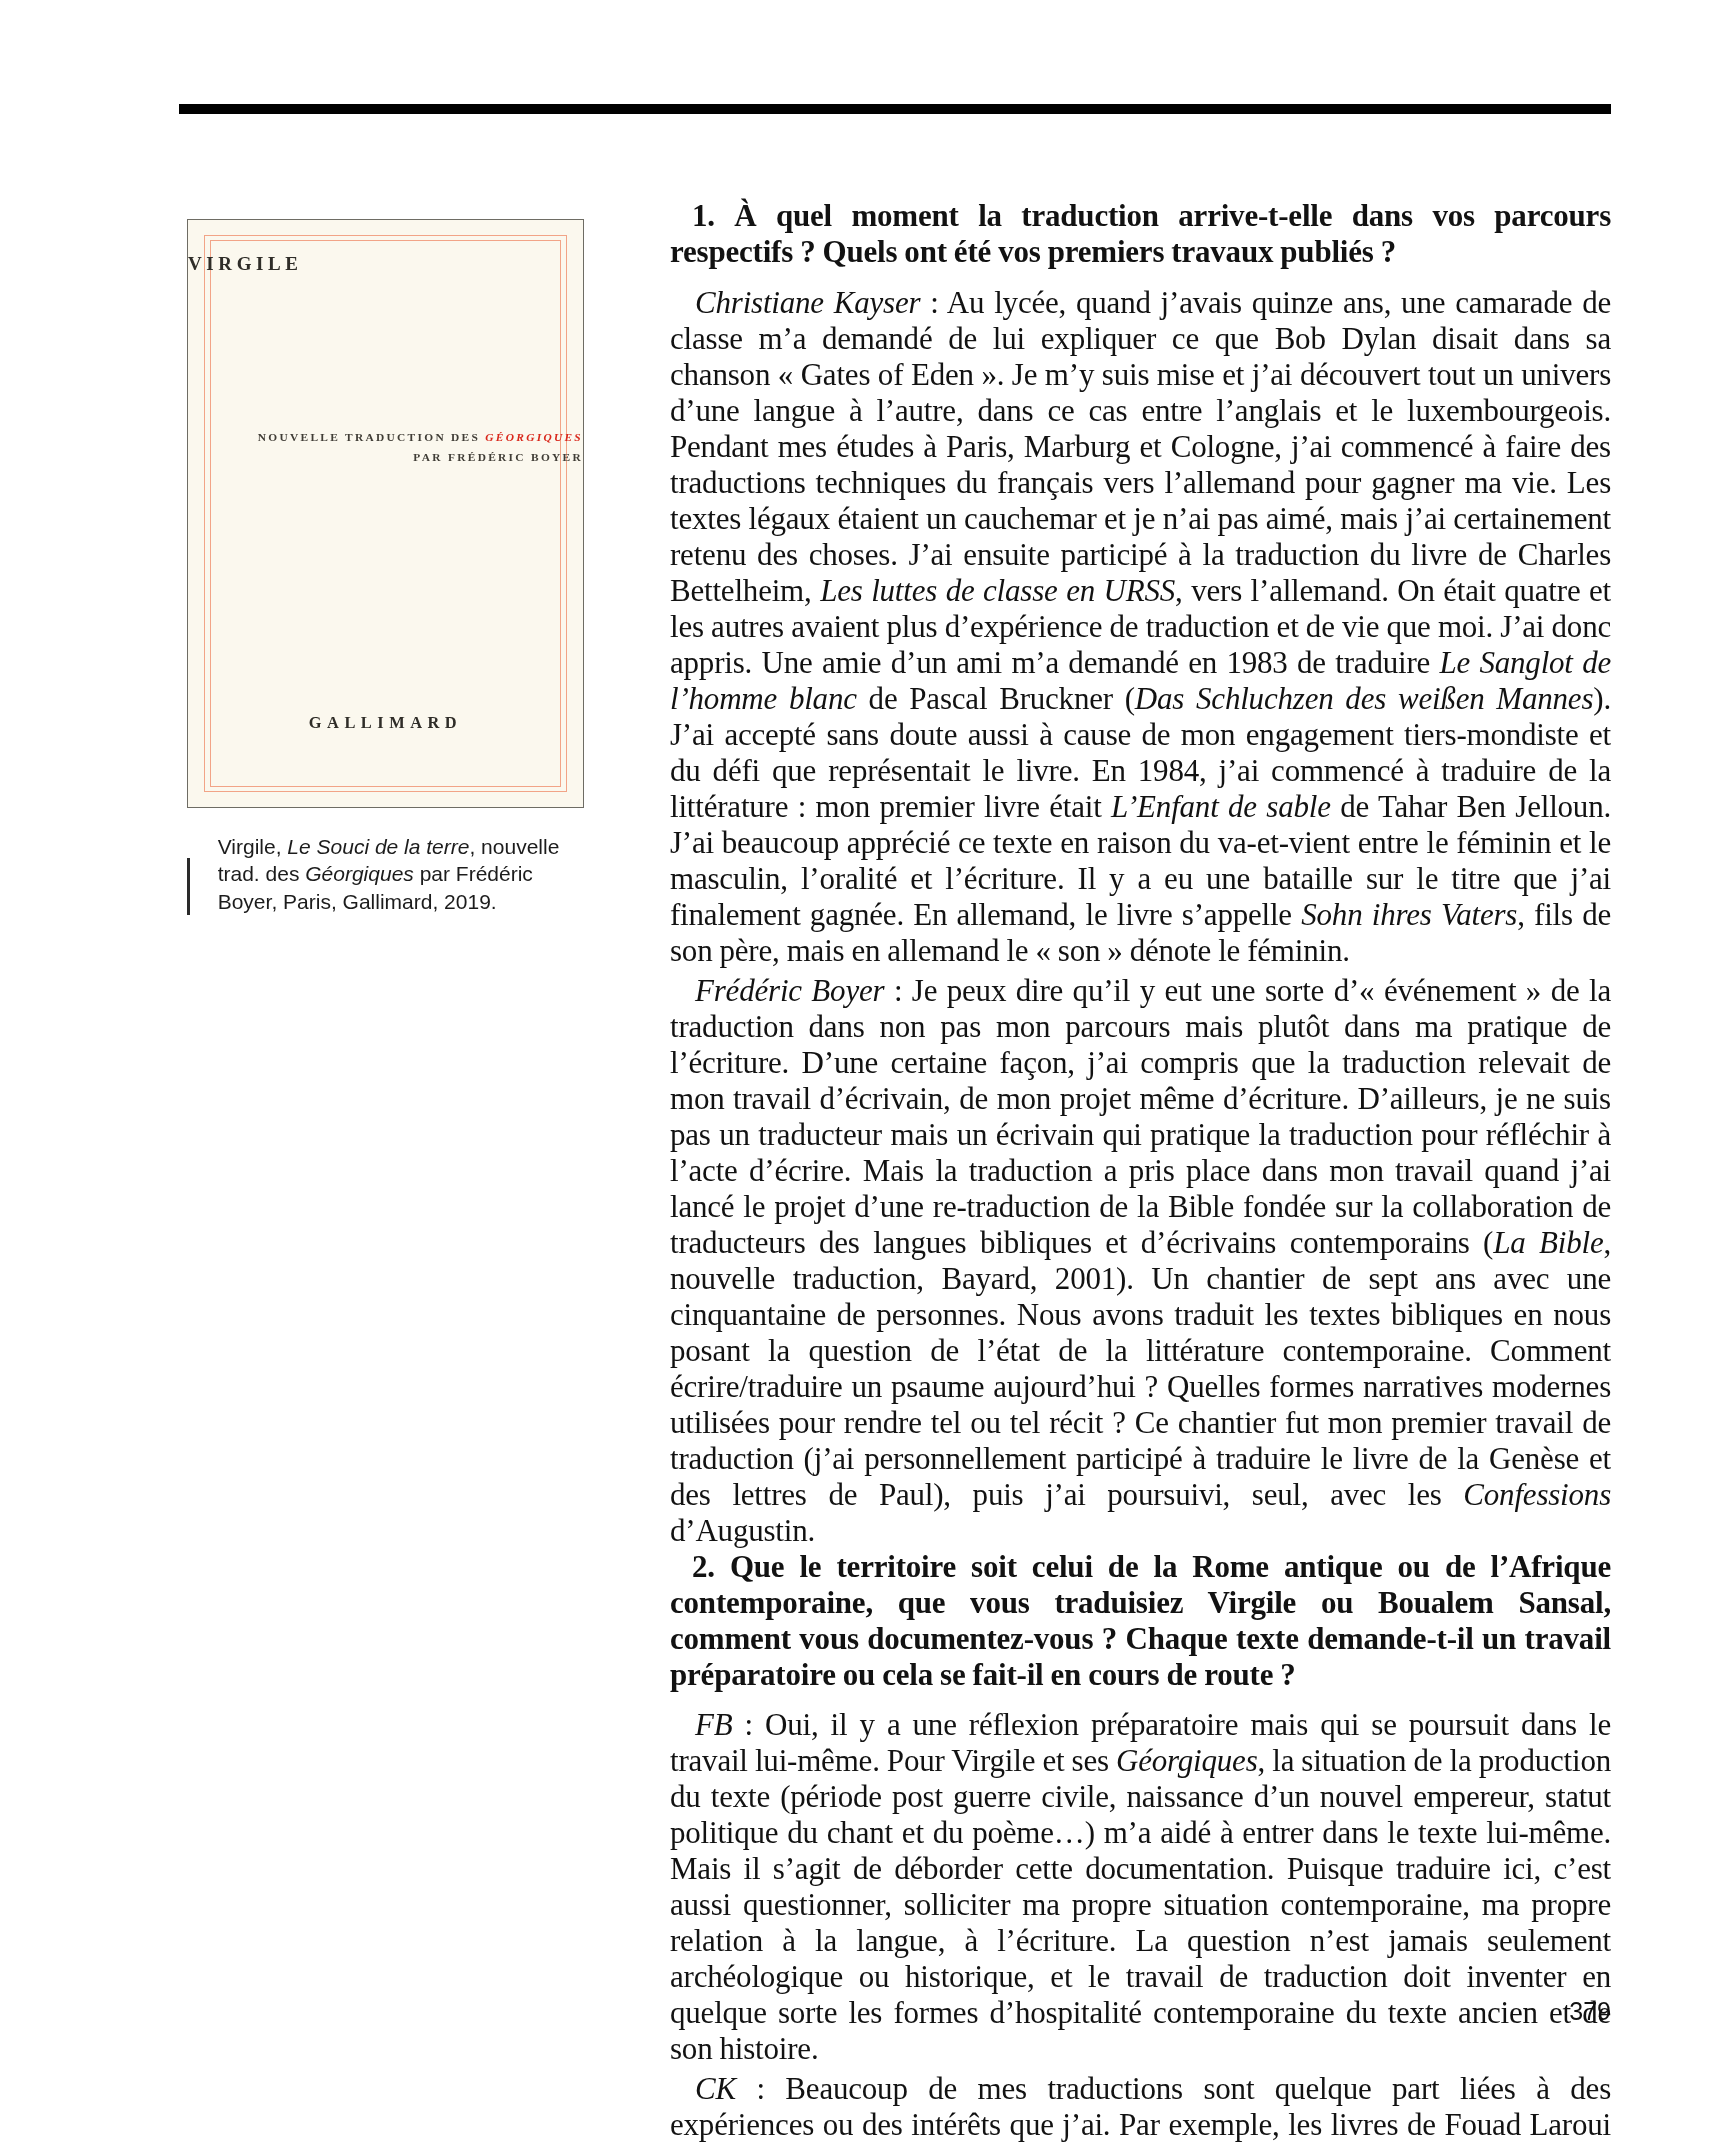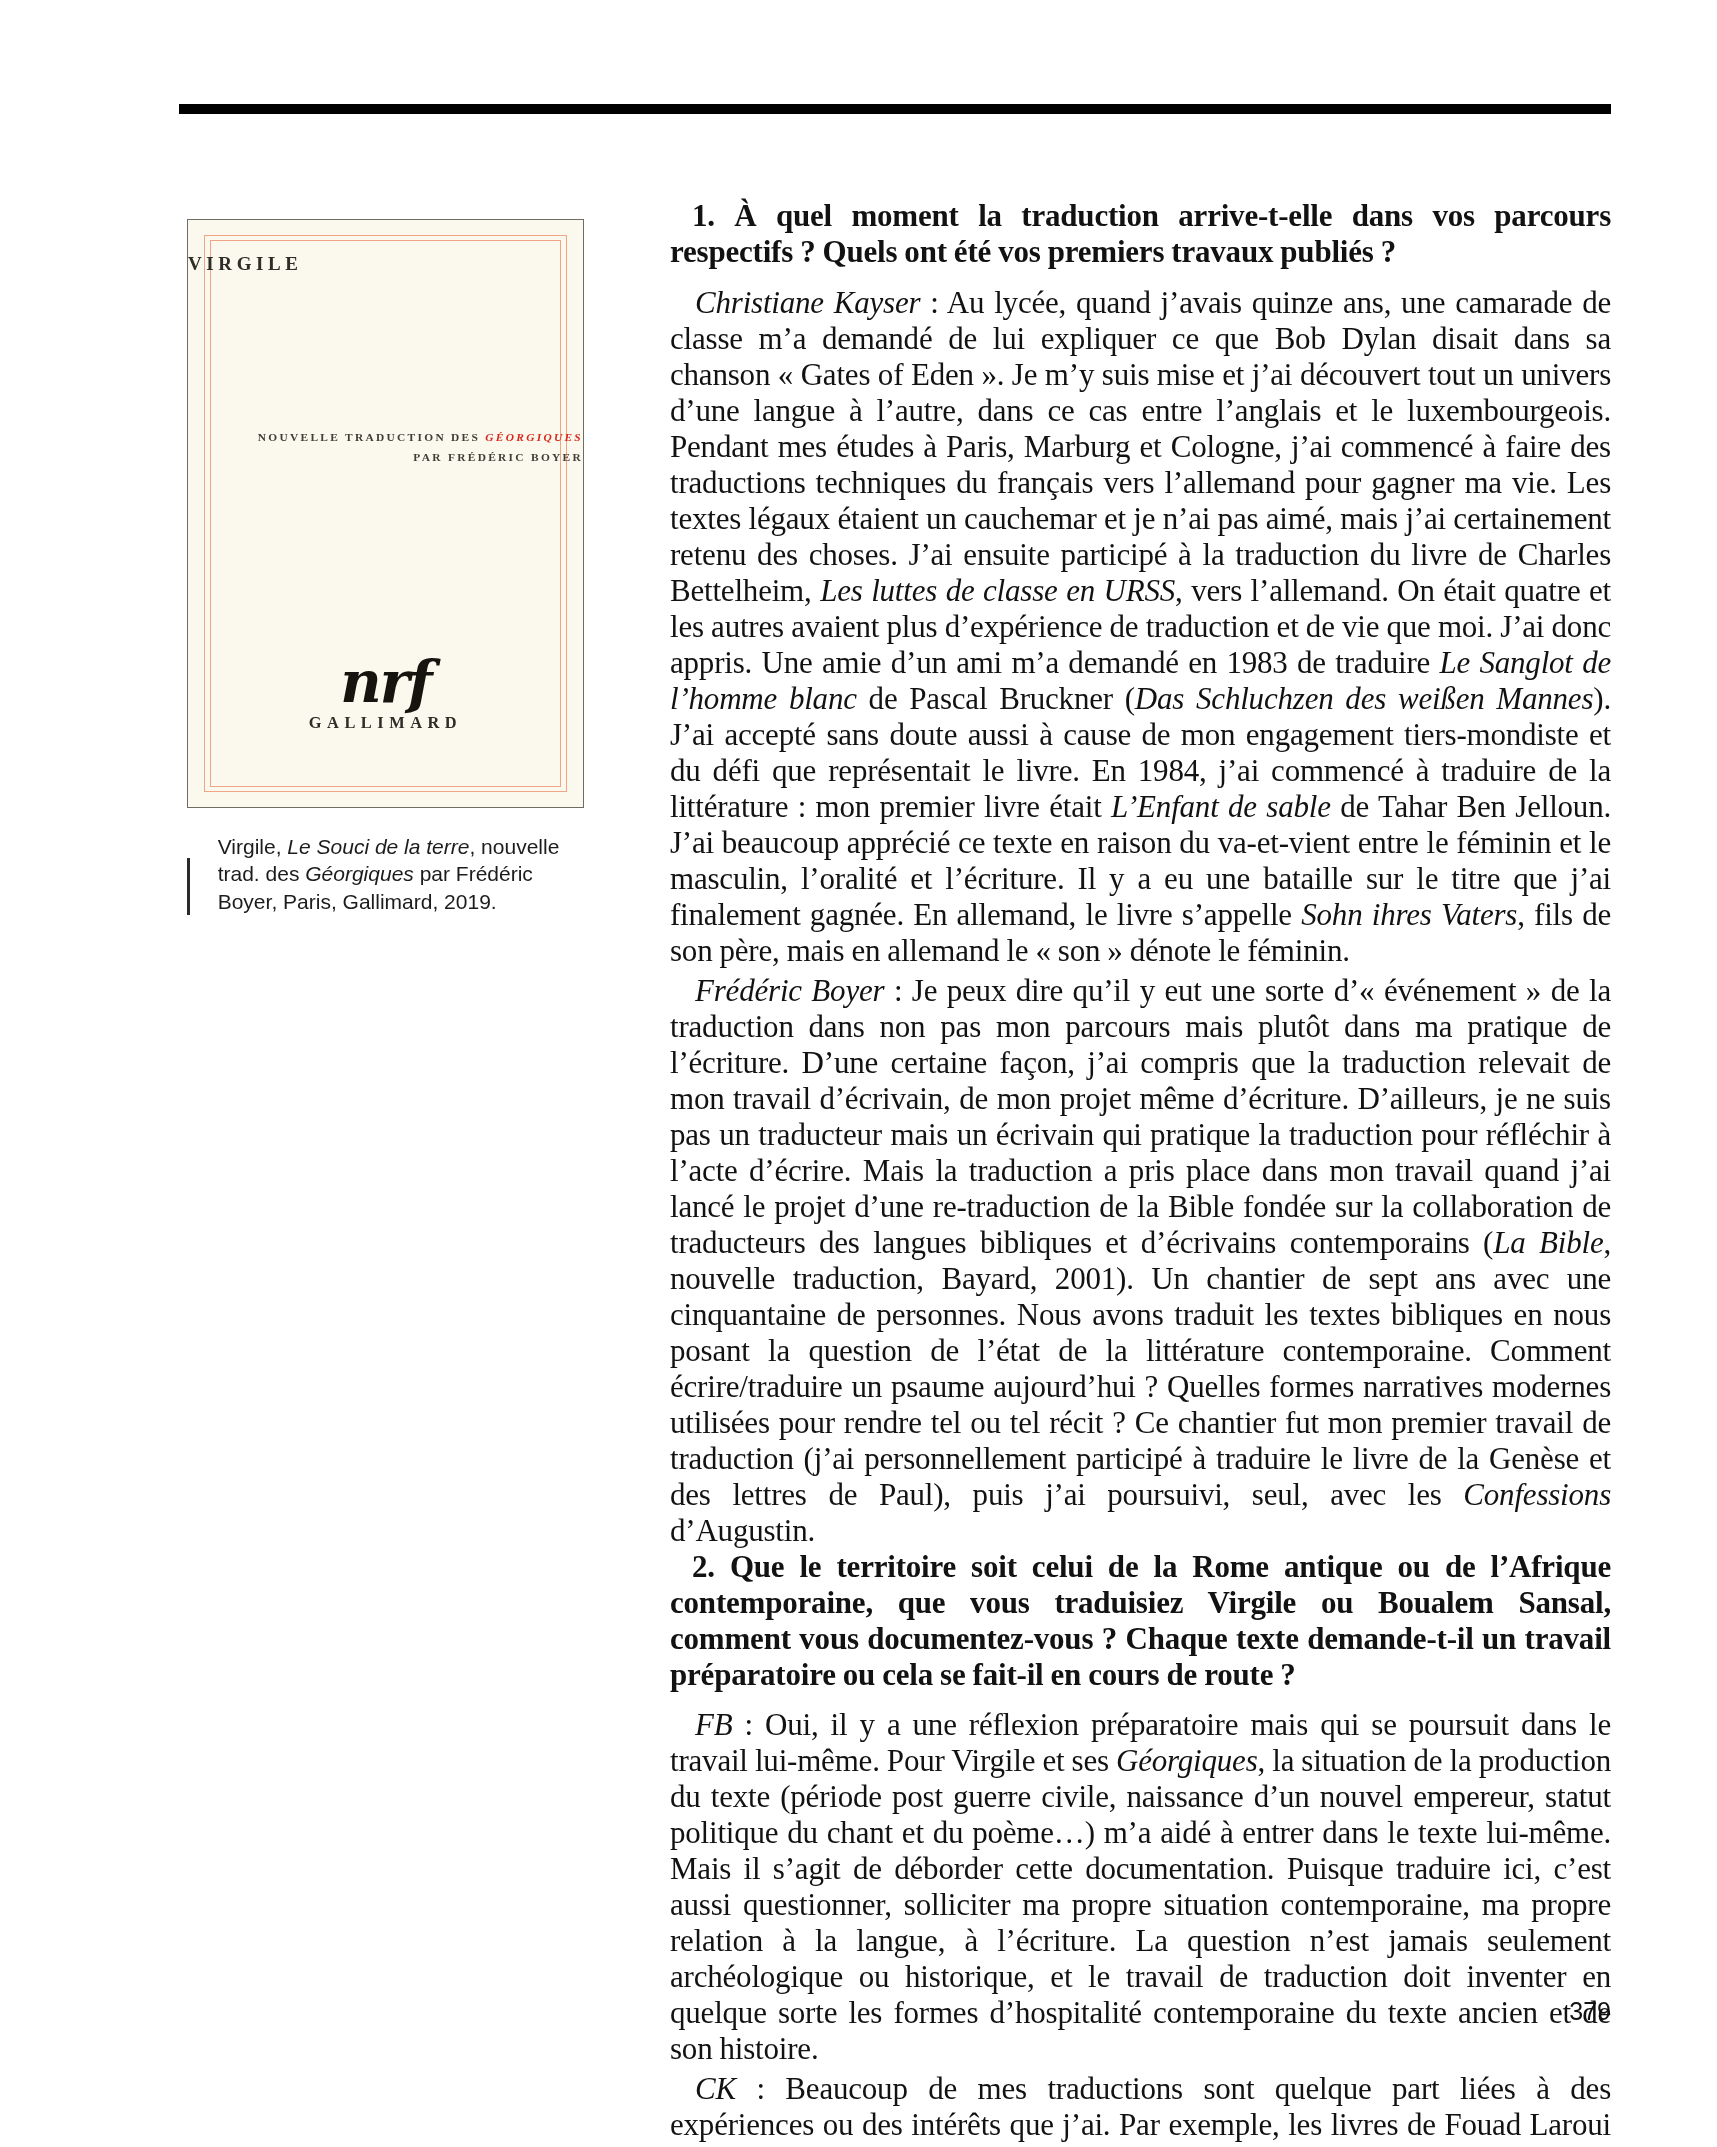--- a/index.html
+++ b/index.html
@@ -73,21 +73,20 @@
 
   <div class="figure">
     <div class="cover">
       <div class="frame-outer"></div>
       <div class="frame-inner"></div>
       <div class="cover-author">VIRGILE</div>
       <div class="cover-sub">
         <div><span>NOUVELLE TRADUCTION DES </span><span class="red-it">GÉORGIQUES</span></div>
         <div>PAR FRÉDÉRIC BOYER</div>
       </div>
-      <div class="cover-logo">nrf</div>
       <div class="cover-publisher">GALLIMARD</div>
     </div>
     <div class="caption">
       <div class="caption-bar"></div>
       <div class="caption-text"><span>Virgile, </span><i>Le Souci de la terre</i><span>, nouvelle trad. des </span><i>Géorgiques</i><span> par Frédéric Boyer, Paris, Gallimard, 2019.</span></div>
     </div>
   </div>
 
   <div class="article">
     <p class="qhead">1. À quel moment la traduction arrive-t-elle dans vos parcours respectifs ? Quels ont été vos premiers travaux publiés ?</p>

